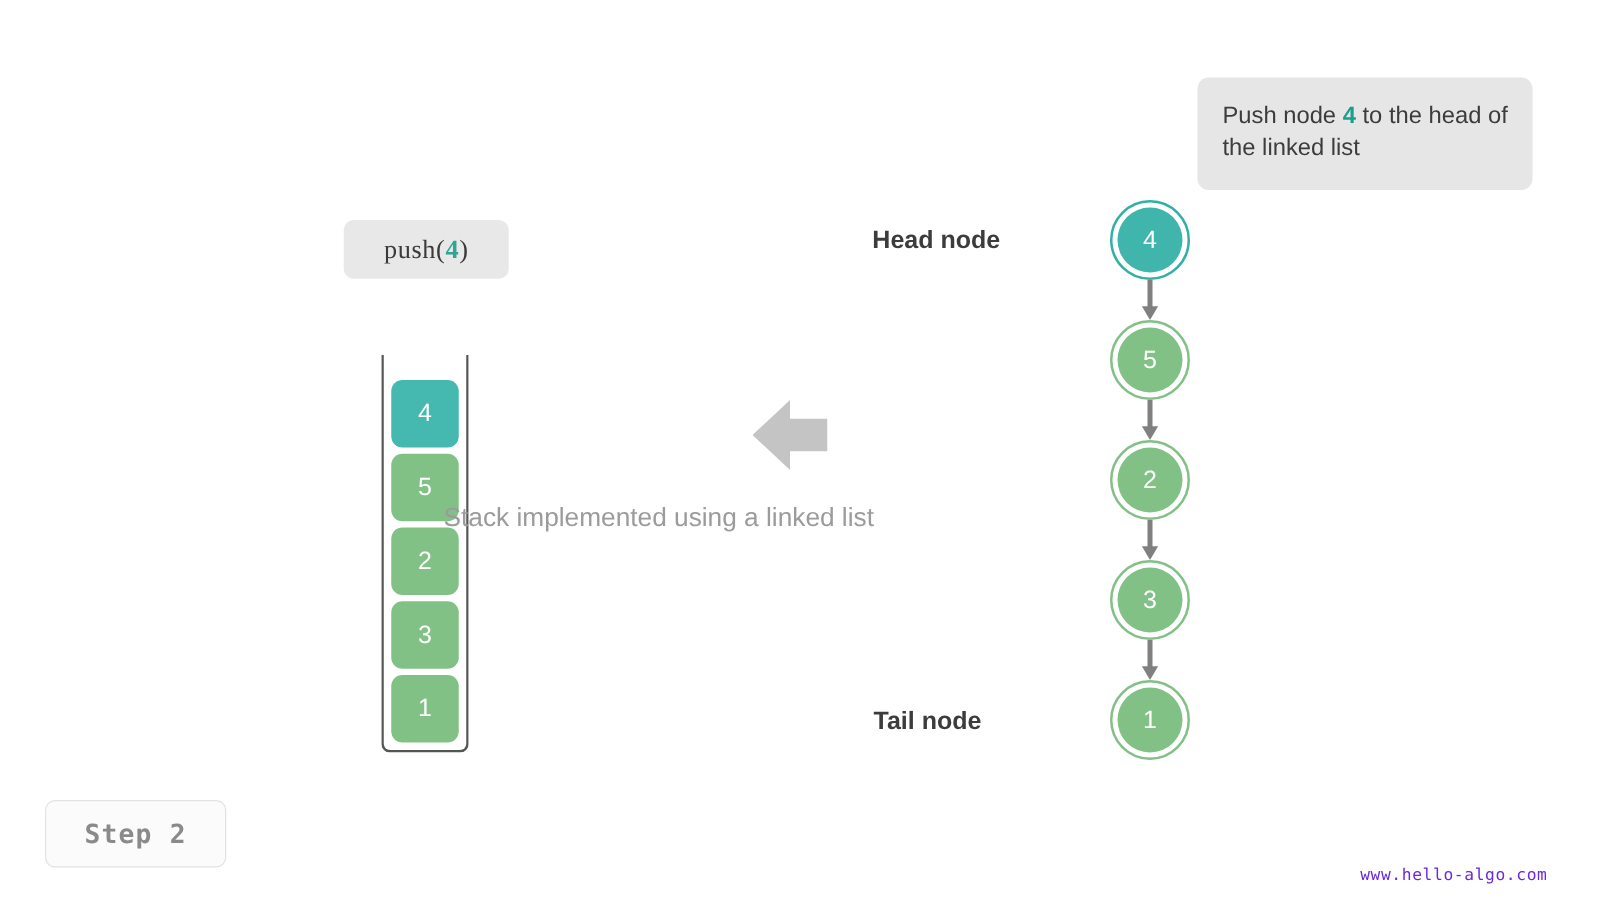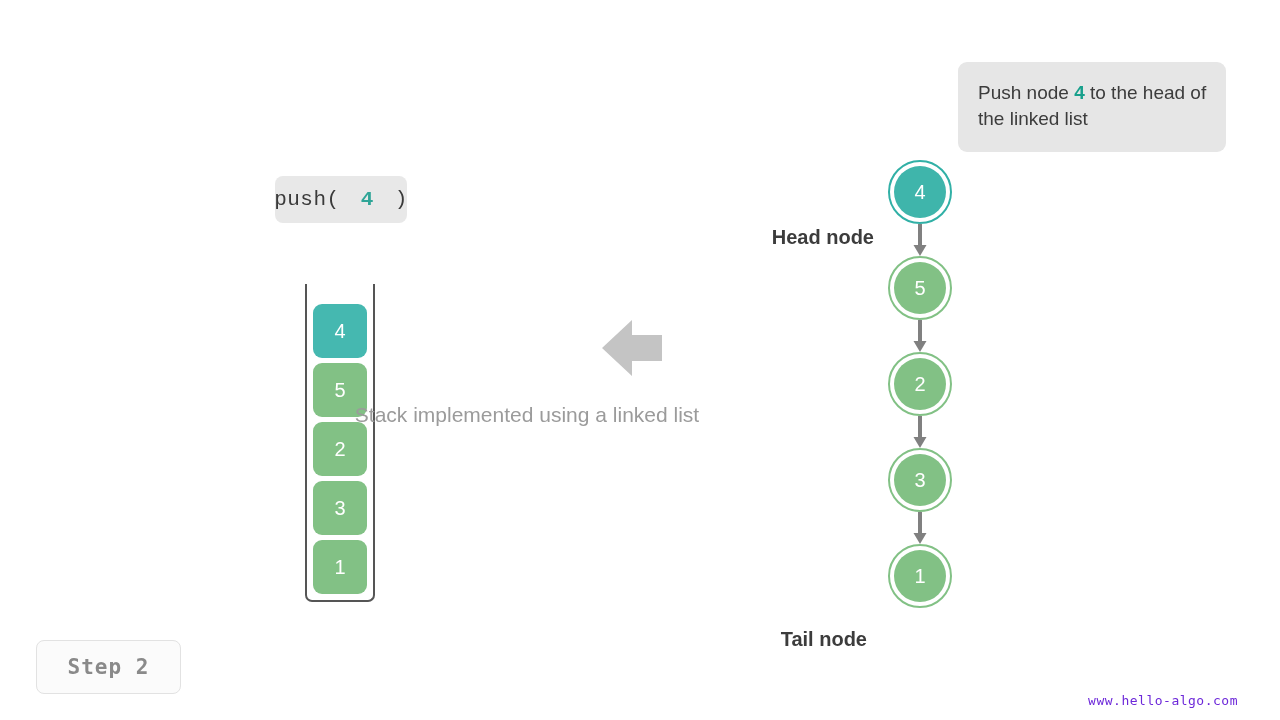--- a/index.html
+++ b/index.html
@@ -41,25 +41,24 @@
     left: 275px;
     top: 176px;
     width: 132px;
     height: 47px;
     box-sizing: border-box;
     background: #e8e8e8;
     border-radius: 8px;
     display: flex;
     align-items: center;
     justify-content: center;
-    font-family: Liberation Mono, monospace;
+    font-family: Liberation Serif, serif;
     font-size: 21px;
     color: #3a3a3a;
     letter-spacing: 0.5px;
-    gap: 21px;
   }
   .push-label .arg {
     color: #2fa597;
     font-weight: bold;
   }
 
   
   .stack-wrap {
     position: absolute;
     left: 305px;
@@ -170,25 +169,24 @@
     left: 25px;
     width: 14px;
   }
 
   
   .side-label {
     position: absolute;
     font-size: 20px;
     font-weight: bold;
     color: #3c3c3c;
-    text-align: right;
-    margin-top: 45px;
+    text-align: center;
   }
   .label-head { left: 624px; top: 181px; width: 250px; }
-  .label-tail { left: 617px; top: 583px; width: 250px; }
+  .label-tail { left: 617px; top: 566px; width: 250px; }
 
   
   .step-badge {
     position: absolute;
     left: 36px;
     top: 640px;
     width: 145px;
     height: 54px;
     box-sizing: border-box;
     background: #fbfbfb;

